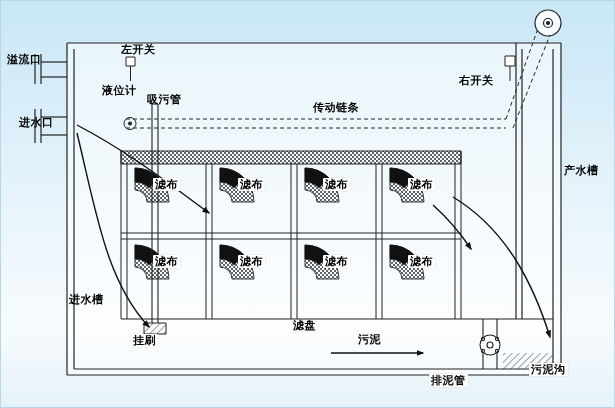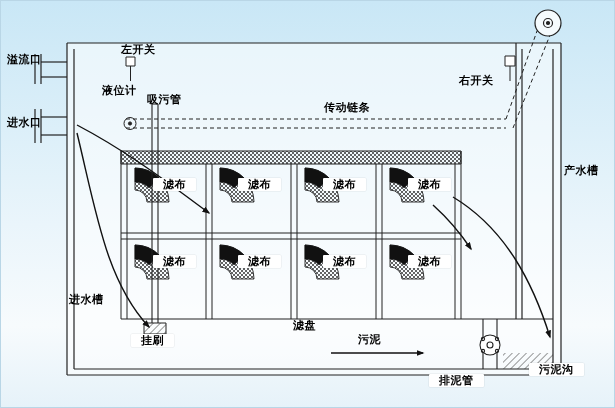--- a/index.html
+++ b/index.html
@@ -15,21 +15,21 @@
   #diagram{position:absolute;left:0;top:0;}
   .lbl{
     position:absolute;
     font-size:11px;
     line-height:1.2;
     font-weight:600;
     color:#000;
     white-space:nowrap;
     letter-spacing:.5px;
   }
-  .chip{background:#ffffff;padding:0 10px;border-radius:1px;box-shadow:0 0 0 .5px rgba(0,0,0,.08);font-family:Liberation Serif, serif;}
+  .chip{background:#ffffff;padding:0 2px;border-radius:1px;box-shadow:0 0 0 .5px rgba(0,0,0,.08);font-family:Liberation Serif, serif;}
   svg *{vector-effect:non-scaling-stroke;}
 </style>
 </head>
 <body>
 
 <div id="stage">
 
   <svg id="diagram" width="615" height="408" viewBox="0 0 615 408">
     <defs>
       <marker id="arrow" markerWidth="9" markerHeight="8" refX="6.5" refY="3" orient="auto" markerUnits="userSpaceOnUse">
@@ -154,25 +154,25 @@
     <g stroke="#111" stroke-width="1.4" fill="none">
       <path d="M76,124 C135,155 180,192 208,212" marker-end="url(#arrow)"></path>
       <path d="M76,132 C95,210 105,280 148,326" marker-end="url(#arrow)"></path>
       <path d="M330,352 L422,352" marker-end="url(#arrow)"></path>
       <path d="M452,196 C505,228 532,282 549,336" marker-end="url(#arrow)"></path>
       <path d="M432,204 C452,222 462,236 470,248" marker-end="url(#arrow)"></path>
     </g>
   </svg>
 
   <span class="lbl" style="left:6px;top:52px">溢流口</span>
-  <span class="lbl" style="left:6px;top:115px">进水口</span>
+  <span class="lbl" style="left:18px;top:115px">进水口</span>
   <span class="lbl" style="left:120px;top:42px">左开关</span>
   <span class="lbl" style="left:101px;top:83px">液位计</span>
   <span class="lbl" style="left:146px;top:92px">吸污管</span>
-  <span class="lbl" style="left:323px;top:100px">传动链条</span>
+  <span class="lbl" style="left:312px;top:100px">传动链条</span>
   <span class="lbl" style="left:458px;top:73px">右开关</span>
   <span class="lbl" style="left:563px;top:163px">产水槽</span>
 
   <span class="lbl chip" style="left:152px;top:177px">滤布</span>
   <span class="lbl chip" style="left:237px;top:177px">滤布</span>
   <span class="lbl chip" style="left:322px;top:177px">滤布</span>
   <span class="lbl chip" style="left:407px;top:177px">滤布</span>
   <span class="lbl chip" style="left:152px;top:254px">滤布</span>
   <span class="lbl chip" style="left:237px;top:254px">滤布</span>
   <span class="lbl chip" style="left:322px;top:254px">滤布</span>

